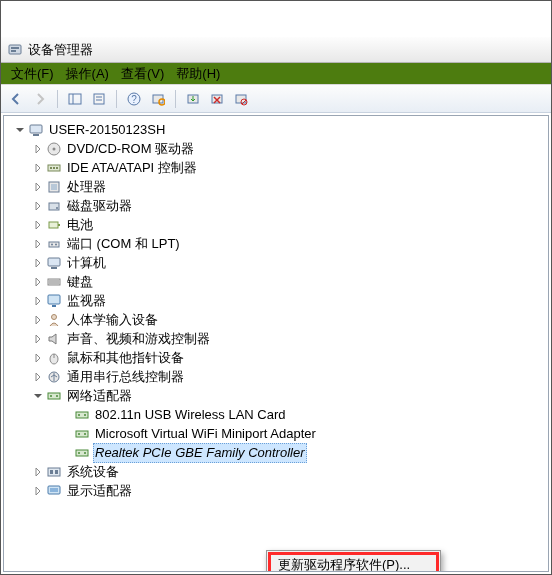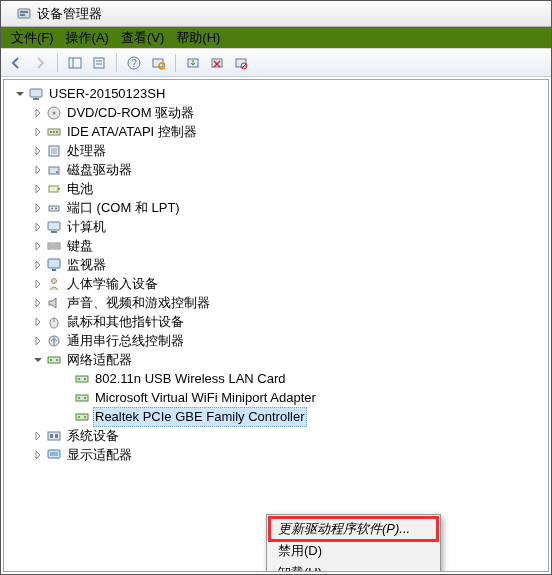--- a/index.html
+++ b/index.html
@@ -1,21 +1,21 @@
 <!DOCTYPE html>
 <html><head>
 <meta charset="utf-8">
 <style>
   * { box-sizing: border-box; font-family: "Microsoft YaHei", "SimSun", Tahoma, sans-serif; }
   body { margin: 0; background: #fff; width: 552px; height: 575px; overflow: hidden; font-size: 12px; }
 
   .window { width: 552px; height: 575px; border: 1px solid #555; display: flex; flex-direction: column; }
 
   
-  .titlebar { height: 26px; background: linear-gradient(#fdfdfd,#e8e8e8); border-bottom: 1px solid #b5b5b5; display: flex; align-items: center; padding: 0 15px; gap: 5px; }
+  .titlebar { height: 26px; background: linear-gradient(#fdfdfd,#e8e8e8); border-bottom: 1px solid #b5b5b5; display: flex; align-items: center; padding: 0 6px; gap: 5px; margin-top: 36px; }
   .titlebar .t-icon { width: 16px; height: 16px; display: inline-flex; align-items: center; justify-content: center; }
   .titlebar .title { font-size: 13px; color: #000; }
 
   
   .menubar { height: 22px; background: #4d7c0f; border-bottom: 1px solid #d8d8d8; display: flex; align-items: center; padding: 0 4px; }
   .menubar .mitem { padding: 2px 6px; cursor: default; font-size: 13px; color: #000; }
 
   
   .toolbar { height: 28px; background: linear-gradient(#fcfcfc,#e8eef5); border-bottom: 1px solid #c8d2df; display: flex; align-items: center; padding: 0 4px; gap: 2px; }
   .toolbar .sep { width: 1px; height: 18px; background: #c0c8d4; margin: 0 4px; }
@@ -23,30 +23,30 @@
 
   
   .treewrap { flex: 1; overflow: hidden; background: #fff; padding: 2px; }
   .treepane { width: 100%; height: 100%; border: 1px solid #9aa5b3; background: #fff; overflow: auto; padding: 4px 0 4px 4px; position: relative; }
 
   .node { display: flex; align-items: center; height: 18px; line-height: 18px; white-space: nowrap; margin: 1px 0; }
   .toggle { width: 12px; height: 12px; display: inline-flex; align-items: center; justify-content: center; margin-right: 2px; }
   .toggle svg { display:block; }
   .dev-icon { width: 16px; height: 16px; display: inline-flex; align-items: center; justify-content: center; margin-right: 3px; }
   .label { font-size: 13px; color: #000; padding: 0 2px; }
-  .label.selected { background: #cde6ff; border: 1px dotted #6aa0d8; padding: 0 1px; }
+  .label.selected { background: #cde6ff; border: 1px dotted #6aa0d8; padding: 0 1px; font-style: italic; }
 
   .depth0 { padding-left: 6px; }
   .depth1 { padding-left: 24px; }
   .depth2 { padding-left: 52px; }
 
   
   .ctxmenu { position: absolute; left: 262px; top: 434px; width: 175px; background: #f2f2f2; border: 1px solid #979797; box-shadow: 2px 3px 6px rgba(0,0,0,.35); padding: 3px; z-index: 10; }
   .ctxmenu .cmitem { height: 22px; display: flex; align-items: center; padding-left: 8px; font-size: 13px; color: #000; }
-  .ctxmenu .highlight { outline: 3px solid #ff2a2a; outline-offset: -1px; font-style: italic; }
+  .ctxmenu .highlight { outline: 3px solid #ff2a2a; outline-offset: -1px; }
 
 </style>
 </head>
 <body>
 
 <div class="window">
 
   <div class="titlebar">
     <span class="t-icon">
       <svg width="16" height="16" viewBox="0 0 16 16">

